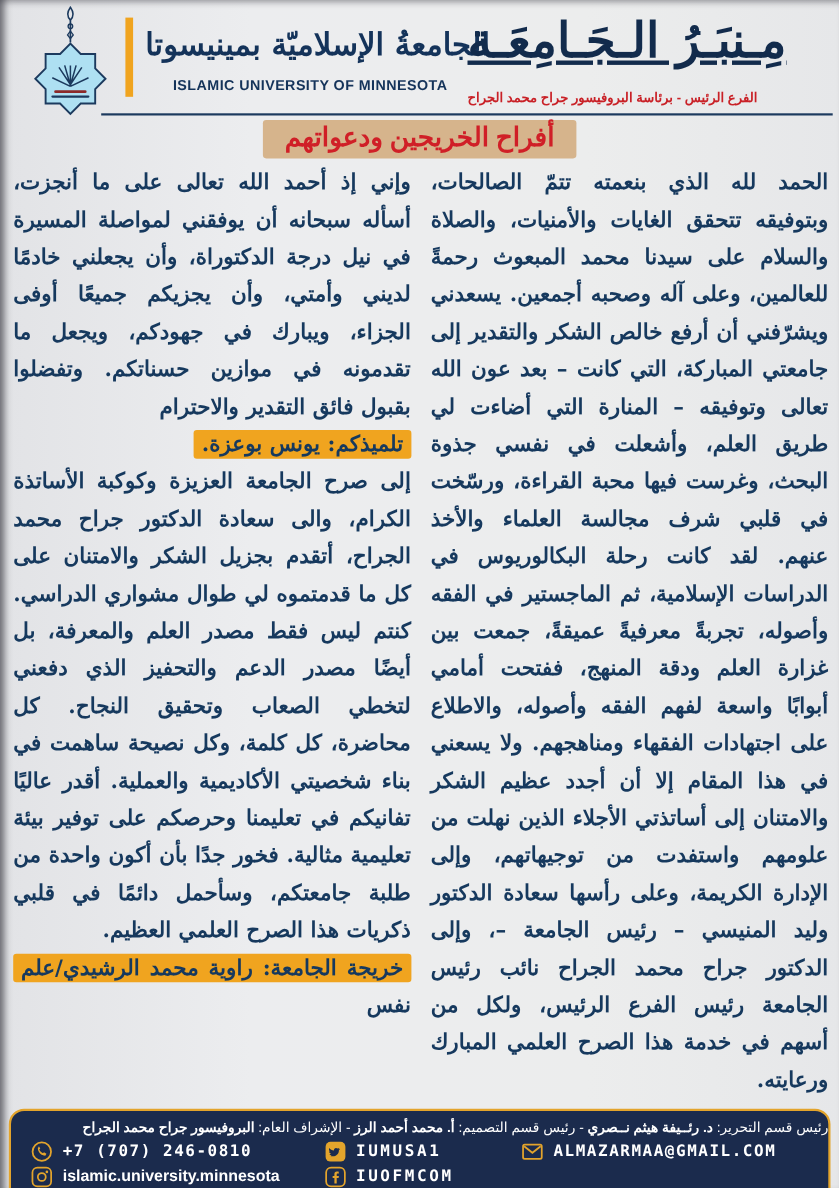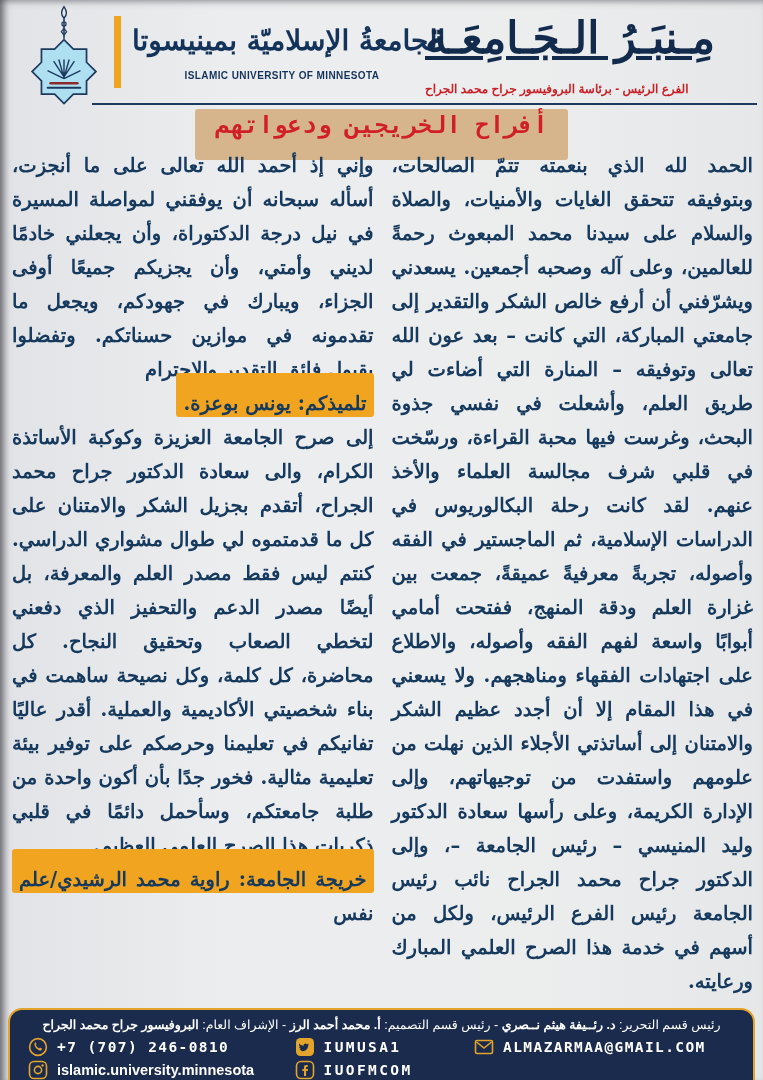--- a/index.html
+++ b/index.html
@@ -5,39 +5,39 @@
   html,body{margin:0;padding:0;}
   body{font-family:"Liberation Sans",sans-serif;}
   .page{position:relative;width:763px;height:1080px;overflow:hidden;
         background:linear-gradient(90deg,#e2e3e6 0%,#ecedef 30%,#eceded 70%,#e6e7e9 100%);
         box-shadow:inset 9px 0 7px -5px rgba(70,70,78,.75), inset 0 6px 6px -4px rgba(90,90,98,.55);}
   
   .logo{position:absolute;left:12px;top:4px;width:104px;height:104px;}
   .gold-bar{position:absolute;left:114px;top:16px;width:7px;height:72px;background:#f0a41f;}
   .uni-block{position:absolute;left:132px;top:12px;width:300px;text-align:center;color:#14335a;}
   .uni-ar{font-family:"DejaVu Serif","Liberation Serif",serif;font-size:28px;font-weight:800;line-height:58px;height:58px;white-space:nowrap;}
-  .uni-en{font-size:10px;font-weight:700;letter-spacing:.4px;white-space:nowrap;}
+  .uni-en{font-size:13px;font-weight:700;letter-spacing:.4px;white-space:nowrap;}
   .mast-block{position:absolute;right:8px;top:8px;width:330px;text-align:left;direction:rtl;}
   .mast-title{font-family:"DejaVu Serif","Liberation Serif",serif;font-size:44px;font-weight:800;color:#122b4c;line-height:60px;white-space:nowrap;text-decoration:underline;}
   .mast-sub{font-size:12px;font-weight:700;color:#c92127;margin-top:14px;white-space:nowrap;}
   .rule{position:absolute;left:92px;right:6px;top:103px;height:2px;background:#1c3a5e;}
   
   .article-title-wrap{position:absolute;top:109px;left:0;right:0;text-align:center;}
   .article-title{display:inline-block;background:#d6b48c;color:#d01f27;font-size:24px;font-weight:800;
-                 font-family:Liberation Mono, monospace;padding:2px 20px 20px;border-radius:3px;}
+                 font-family:Liberation Serif, serif;padding:2px 20px 4px;border-radius:3px;}
   
   .columns{position:absolute;top:149px;left:12px;right:10px;bottom:80px;direction:rtl;display:flex;gap:18px;}
   .col{flex:1;text-align:justify;color:#16395e;font-size:19.5px;line-height:34px;font-weight:600;
        font-family:"DejaVu Serif","Liberation Serif",serif;}
   .col p{margin:0;}
-  .hl{background:#f0a41f;padding:19px 7px 2px;border-radius:3px;box-decoration-break:clone;-webkit-box-decoration-break:clone;}
+  .hl{background:#f0a41f;padding:1px 7px 2px;border-radius:3px;box-decoration-break:clone;-webkit-box-decoration-break:clone;}
   
   .footer{position:absolute;left:8px;right:8px;top:1008px;bottom:-14px;background:#1b2b4d;
           border:2px solid #e3a42c;border-radius:14px;}
-  .credits{color:#ffffff;font-size:12.5px;text-align:center;direction:rtl;padding-top:7px;white-space:nowrap;}
+  .credits{color:#ffffff;font-size:12.5px;direction:rtl;padding-top:7px;white-space:nowrap;}
   .credits b{font-weight:700;}
   .contacts{display:grid;grid-template-columns:1.18fr .78fr 1.2fr;padding:5px 18px 0;column-gap:10px;row-gap:3px;}
   .contact{display:flex;align-items:center;gap:9px;color:#ffffff;
            font-family:"DejaVu Sans Mono","Liberation Mono",monospace;font-size:14.5px;font-weight:700;white-space:nowrap;}
   .contact .cicon{width:20px;height:20px;flex:0 0 20px;display:inline-block;}
   .ls-wide{letter-spacing:2.4px;}
   .ls-mid{letter-spacing:1.4px;}
   .ls-none{letter-spacing:0;font-family:"Liberation Sans",sans-serif;font-weight:700;}
   svg{display:block;}
 </style>

